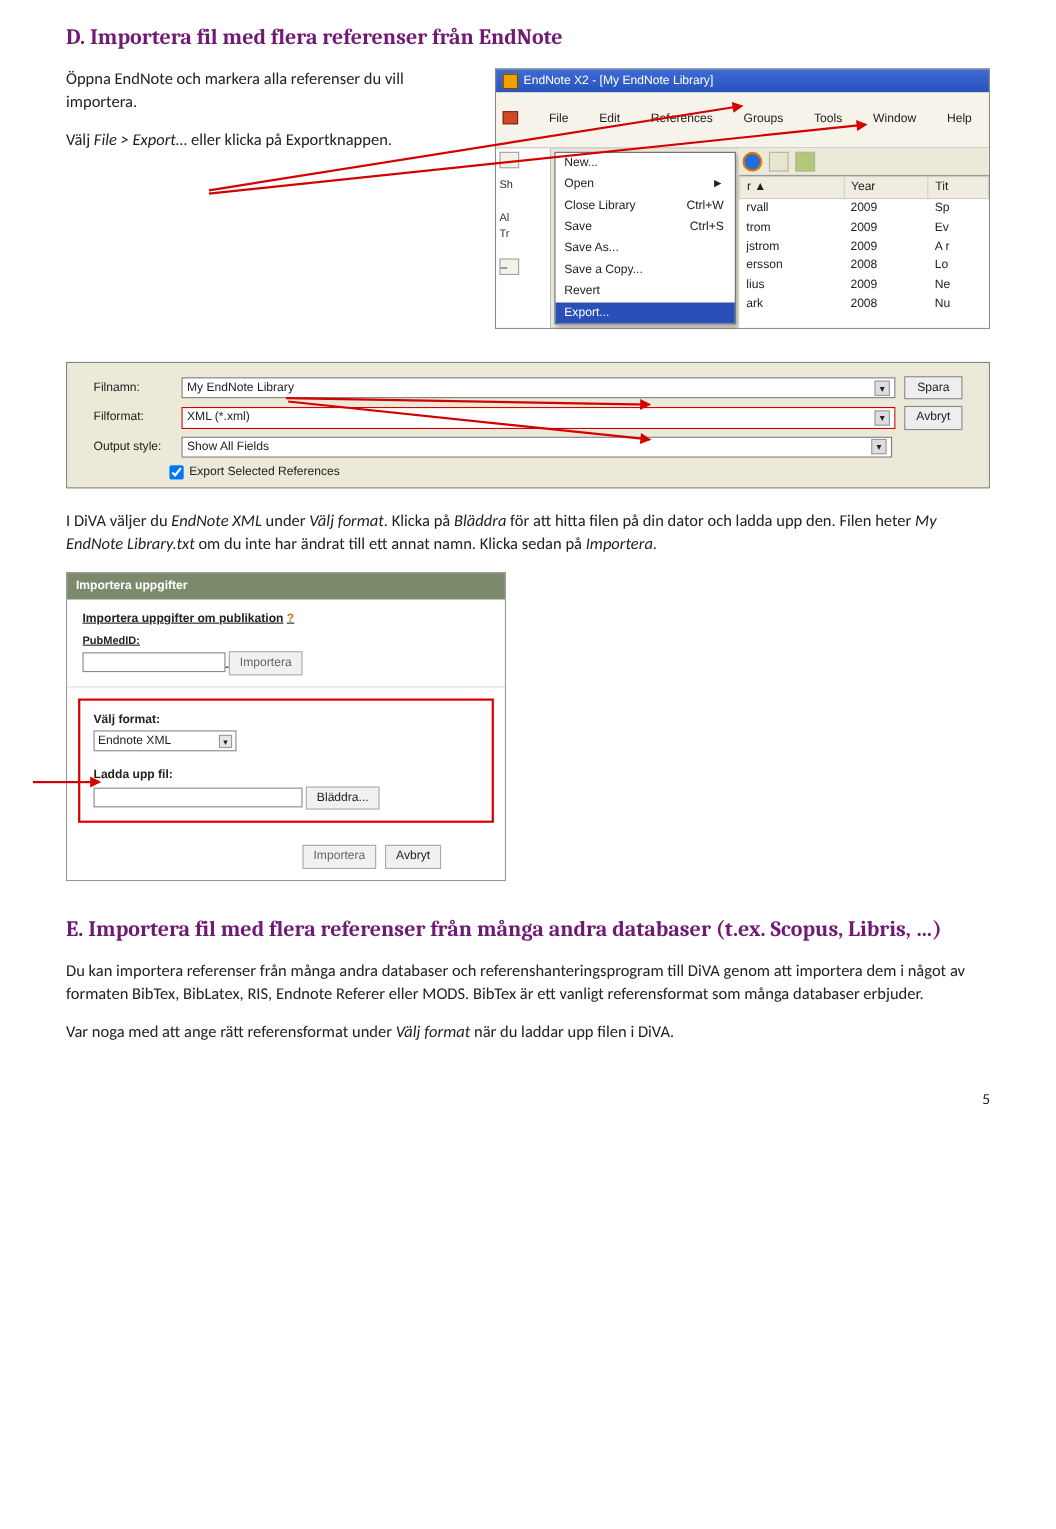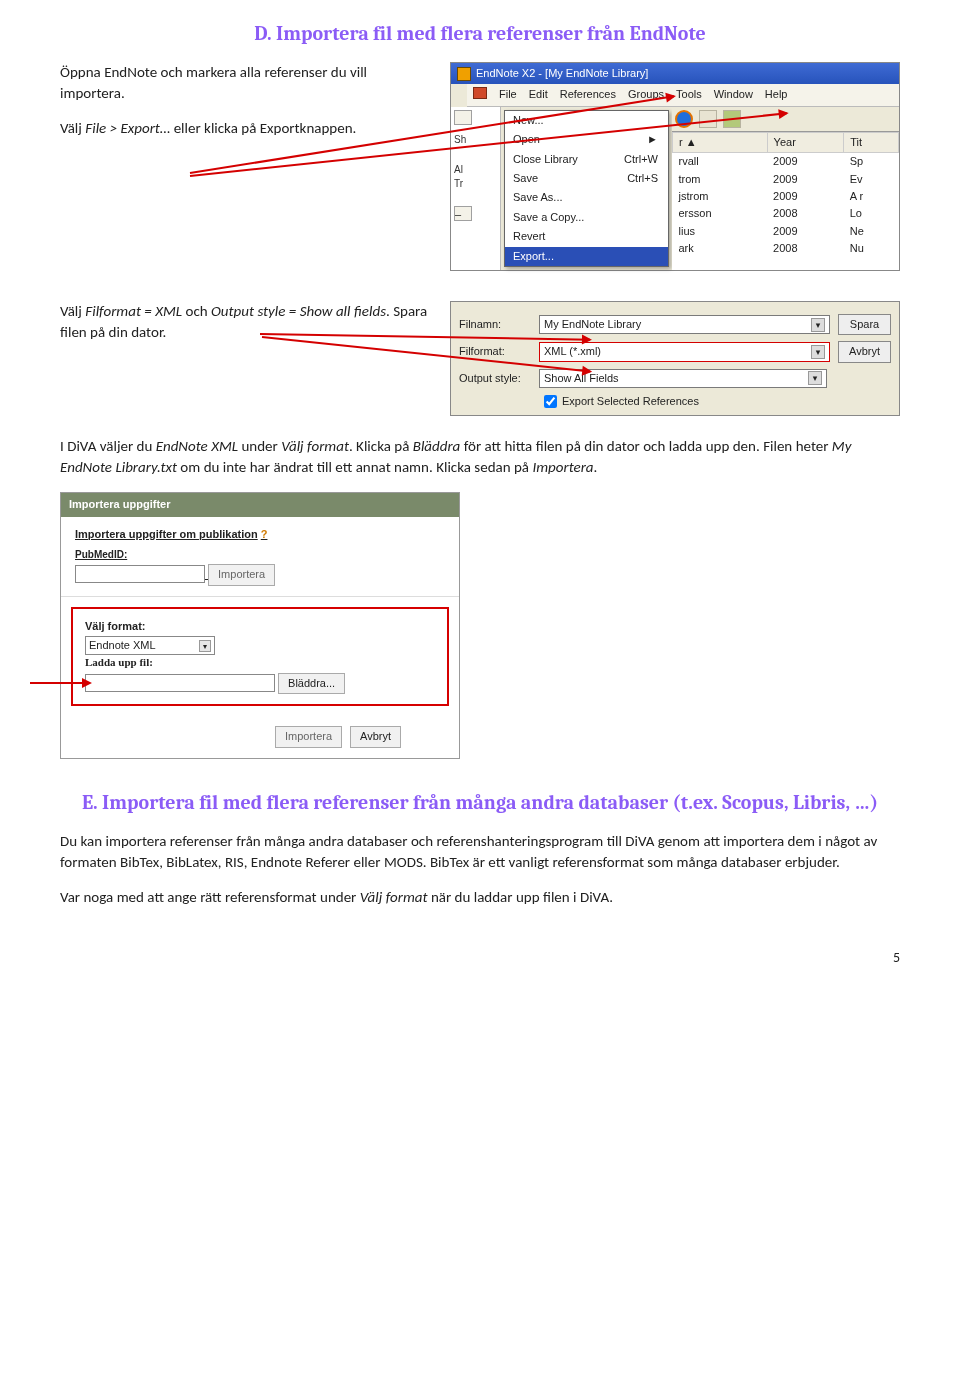--- a/index.html
+++ b/index.html
@@ -6,26 +6,25 @@
   body {
     font-family: Calibri, Arial, sans-serif;
     font-size: 15px;
     color: #222;
     background: #fff;
     width: 960px;
     padding: 20px 60px 40px 60px;
     line-height: 1.4;
   }
   h2.heading {
-    color: #8b5cf6;
+    color: #701a75;
     font-size: 20px;
     font-weight: bold;
     margin-bottom: 14px;
     font-family: Cambria, Georgia, serif;
-    text-align: center;
   }
   p.para {
     margin-bottom: 14px;
   }
   .italic { font-style: italic; margin-top: 12px; }
   .row1 { display: flex; align-items: flex-start; gap: 20px; margin-bottom: 30px; position: relative;}
   .row1 .textcol { flex: 0 0 370px; }
   .row1 .imgcol { flex: 1; }
   .row2 { display: flex; align-items: flex-start; gap: 20px; margin-bottom: 20px; position: relative;}
   .row2 .textcol { flex: 0 0 370px; }
@@ -46,25 +45,24 @@
     padding: 3px 6px;
     display: flex;
     align-items: center;
     gap: 5px;
   }
   .endnote .titlebar .appicon {
     width: 14px; height: 14px; background: #f0a000; border: 1px solid #6b4900;
   }
   .endnote .menubar {
     background: #f5f3ea;
-    padding: 3px 6px;
+    padding: 17px 6px;
     display: flex;
-    gap: 12px;
+    gap: 28px;
     border-bottom: 1px solid #bbb;
-    margin-left: 16px;
   }
   .endnote .body { display: flex; }
   .endnote .leftcol {
     width: 50px;
     background: #fff;
     border-right: 1px solid #bbb;
     padding: 3px;
   }
   .endnote .leftcol .tinybtn {
     width: 18px; height: 15px; border:1px solid #a0a0a0; background:#f4f2e8; margin-bottom:4px; display:inline-block;
@@ -124,21 +122,21 @@
     background:#ece9d8;
     font-family:Tahoma,Arial,sans-serif;
     font-size:11px;
     padding:6px 8px;
     width:100%;
   }
   .exportdlg .drow {
     display:flex;
     align-items:center;
     gap:8px;
-    margin:6px 0;
+    margin:6px 16px;
   }
   .exportdlg .drow label { width:72px; }
   .exportdlg .field {
     flex:1;
     background:#fff;
     border:1px solid #7a7a7a;
     padding:1px 4px;
     display:flex;
     justify-content:space-between;
     align-items:center;
@@ -370,25 +368,20 @@
             </table>
         </div>
       </div>
     </div>
   </div>
   <div class="arrow-red" style="left:130px; top:110px; width:490px; transform:rotate(-9deg);"></div>
   <div class="arrow-red" style="left:130px; top:113px; width:600px; transform:rotate(-6deg);"></div>
 </div>
 
 <div class="row2">
-  <div class="textcol">
-    <p class="para">
-      <span>Välj </span><span class="italic">Filformat = XML</span><span> och </span><span class="italic">Output style = Show all fields</span><span>. Spara filen på din dator.</span>
-    </p>
-  </div>
   <div class="imgcol">
     <div class="exportdlg">
       <div class="drow">
         <label>Filnamn:</label>
         <div class="field">
           <span>My EndNote Library</span>
           <span class="arrowbtn">▾</span>
         </div>
         <div class="btn">Spara</div>
       </div>
@@ -432,21 +425,21 @@
     <span class="sublbl">PubMedID:</span>
     <input type="text" style="width: 130px;">
     <span class="btn">Importera</span>
   </div>
   <div class="redbox">
     <span class="lbl">Välj format:</span>
     <div class="select">
       <span>Endnote XML</span>
       <span class="tri">▾</span>
     </div>
-    <span class="lbl" style="margin-top:0;font-family:Liberation Serif, serif;">Ladda upp fil:</span>
+    <span class="lbl" style="margin-top:14px;">Ladda upp fil:</span>
     <input type="text" style="width: 190px;">
     <span class="btn dark">Bläddra...</span>
   </div>
   <div class="btnrow">
     <span class="btn">Importera</span>
     <span class="btn dark">Avbryt</span>
   </div>
 </div>
 <div class="diva-arrow" style="top:190px;"></div>
 </div>

